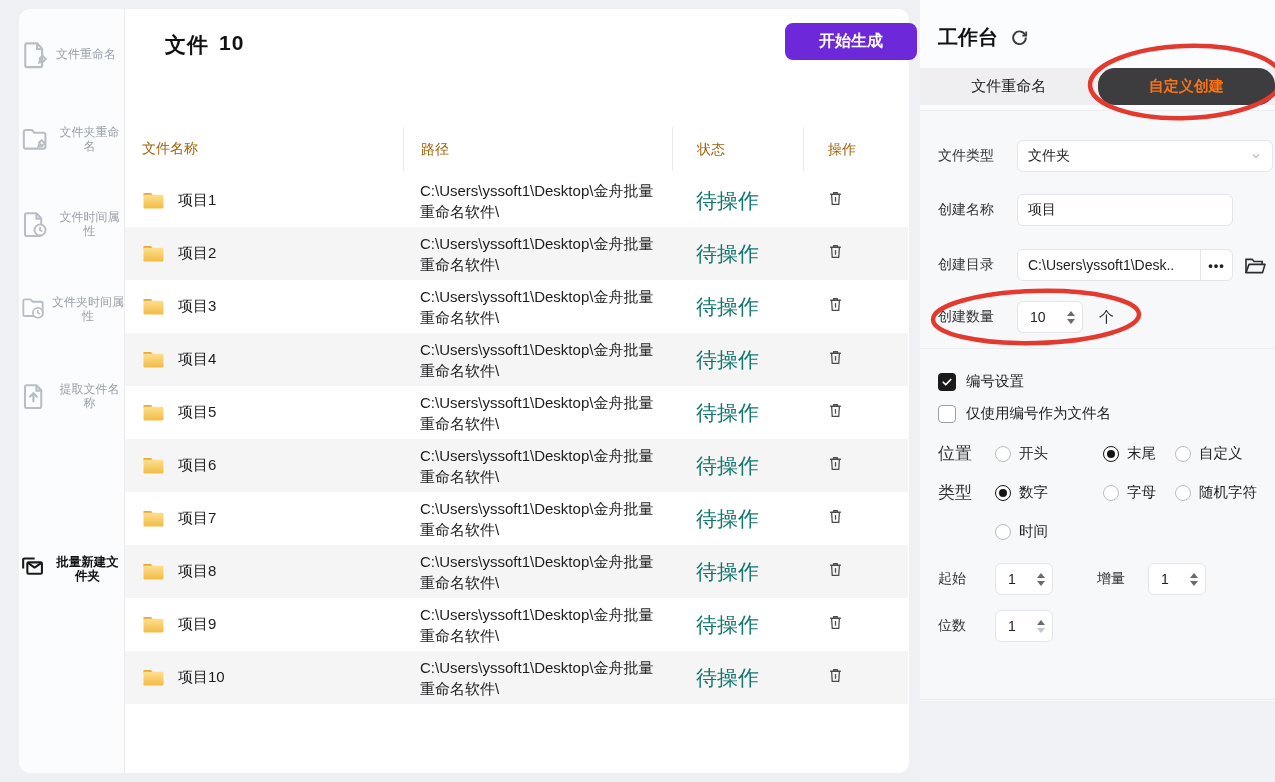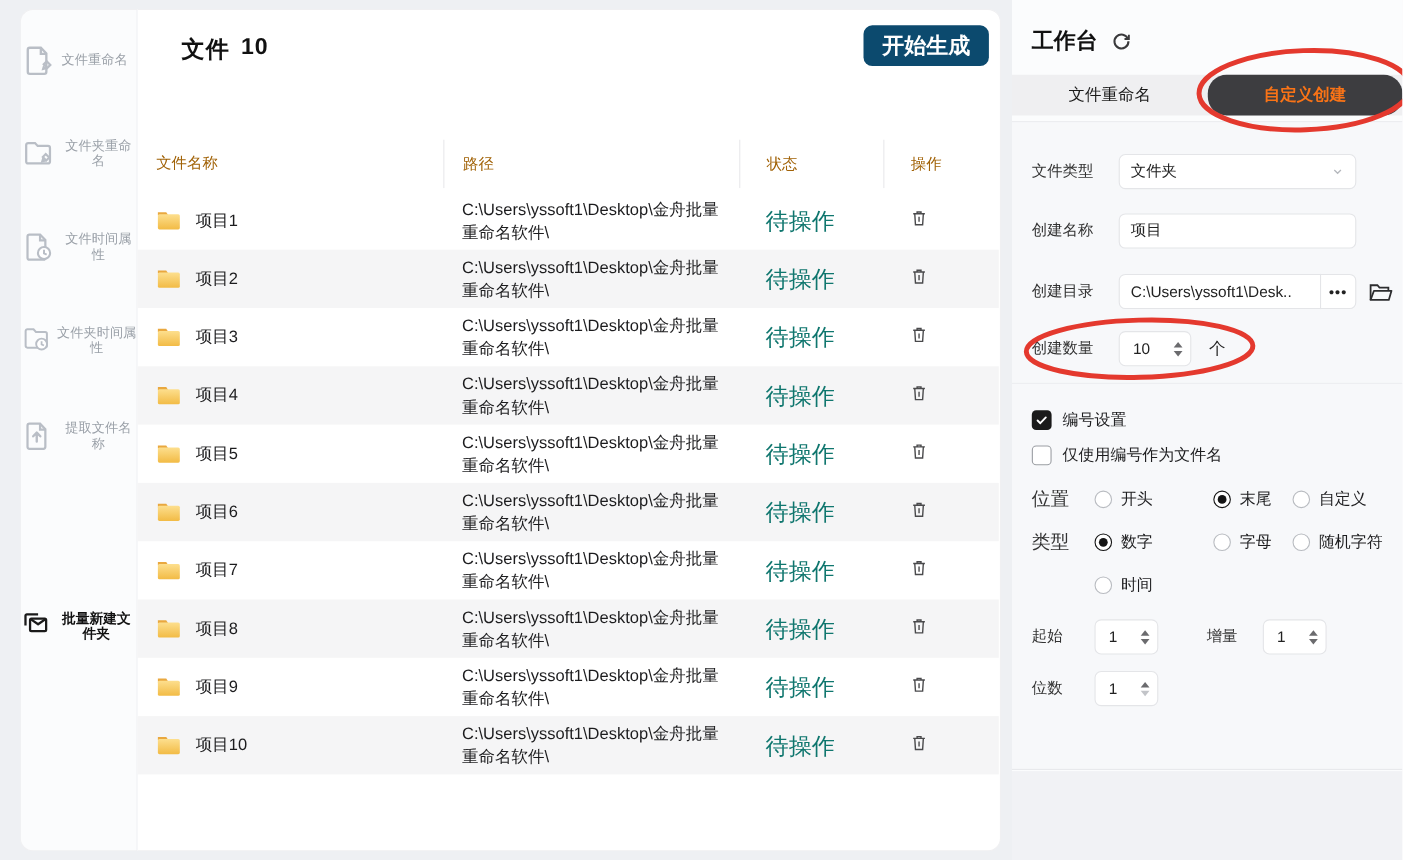--- a/index.html
+++ b/index.html
@@ -16,22 +16,22 @@
   .side-item .ic { width:30px; height:30px; color:#b9bec6; }
   .side-item .lbl { font-size:12px; color:#9aa0a8; text-align:center; line-height:14px; }
   .side-item.active .ic { color:#1a1a1a; }
   .side-item.active .lbl { color:#111; font-weight:bold; font-size:12.5px; }
 
   
   .main { position:absolute; left:125px; top:8px; width:785px; height:766px;
     background:#ffffff; border-radius:0 12px 12px 0; border:1px solid #f0f0f2; border-left:none; }
   .main-title { position:absolute; left:40px; top:22px; font-size:21px; font-weight:bold; color:#111;
     letter-spacing:1px; display:flex; gap:10px; }
-  .gen-btn { position:absolute; left:660px; top:14px; width:114px; height:37px;
-    background:#0c4a6e; color:#fff; border:none; border-radius:8px; font-size:20px; font-weight:bold;
+  .gen-btn { position:absolute; left:660px; top:14px; width:132px; height:37px;
+    background:#6d28d9; color:#fff; border:none; border-radius:8px; font-size:16px; font-weight:bold;
     cursor:pointer; font-family:inherit; }
 
   .thead { position:absolute; left:0; top:117px; width:783px; height:45px;
     display:grid; grid-template-columns:278px 269px 131px 105px; align-items:center; }
   .thead .th { font-size:14px; color:#a16207; padding-left:17px; }
   .thead .th + .th { border-left:1px solid #e9e9eb; height:44px; line-height:44px; }
   .thead .th.c-status, .thead .th.c-op { padding-left:24px; }
 
   .tbody { position:absolute; left:0; top:165px; width:783px; }
   .trow { display:grid; grid-template-columns:278px 269px 131px 105px; align-items:center; height:53px; }
@@ -55,21 +55,21 @@
 
   .wb-sec { position:absolute; left:0; width:355px; background:#f7f8fa; }
   .wb-sec1 { top:110px; height:238px; border-top:1px solid #ecedf0; }
   .wb-sec2 { top:348px; height:352px; border-top:1px solid #ecedf0; border-bottom:1px solid #e8e9ec; }
   .wb-foot { position:absolute; left:0; top:701px; width:355px; height:81px; background:#f1f2f5; }
 
   .frow { position:absolute; left:18px; display:flex; align-items:center; }
   .flabel { width:79px; font-size:14px; color:#333; flex:0 0 auto; }
   .ctl { background:#fff; border:1px solid #e4e5e8; border-radius:6px; height:32px;
     display:flex; align-items:center; font-size:14px; color:#222; }
-  .sel { width:216px; padding:0 10px; justify-content:space-between; cursor:pointer; }
+  .sel { width:256px; padding:0 10px; justify-content:space-between; cursor:pointer; }
   .sel .chev { width:12px; height:12px; color:#b5b8bd; }
   .txt { width:216px; padding:0 10px; }
   .dirgrp { width:216px; padding:0; }
   .dirgrp .dirval { flex:1; padding:0 8px 0 10px; overflow:hidden; white-space:nowrap; }
   .dirgrp .dots { width:32px; height:32px; border-left:1px solid #e4e5e8; display:flex; align-items:center;
     justify-content:center; font-size:13px; letter-spacing:1px; color:#222; cursor:pointer; font-weight:bold; }
   .browse-ic { width:23px; height:19px; color:#2d2d2f; margin-left:11px; cursor:pointer; }
 
   .numin { width:66px; padding:0 0 0 12px; position:relative; }
   .numin.small { width:58px; }

